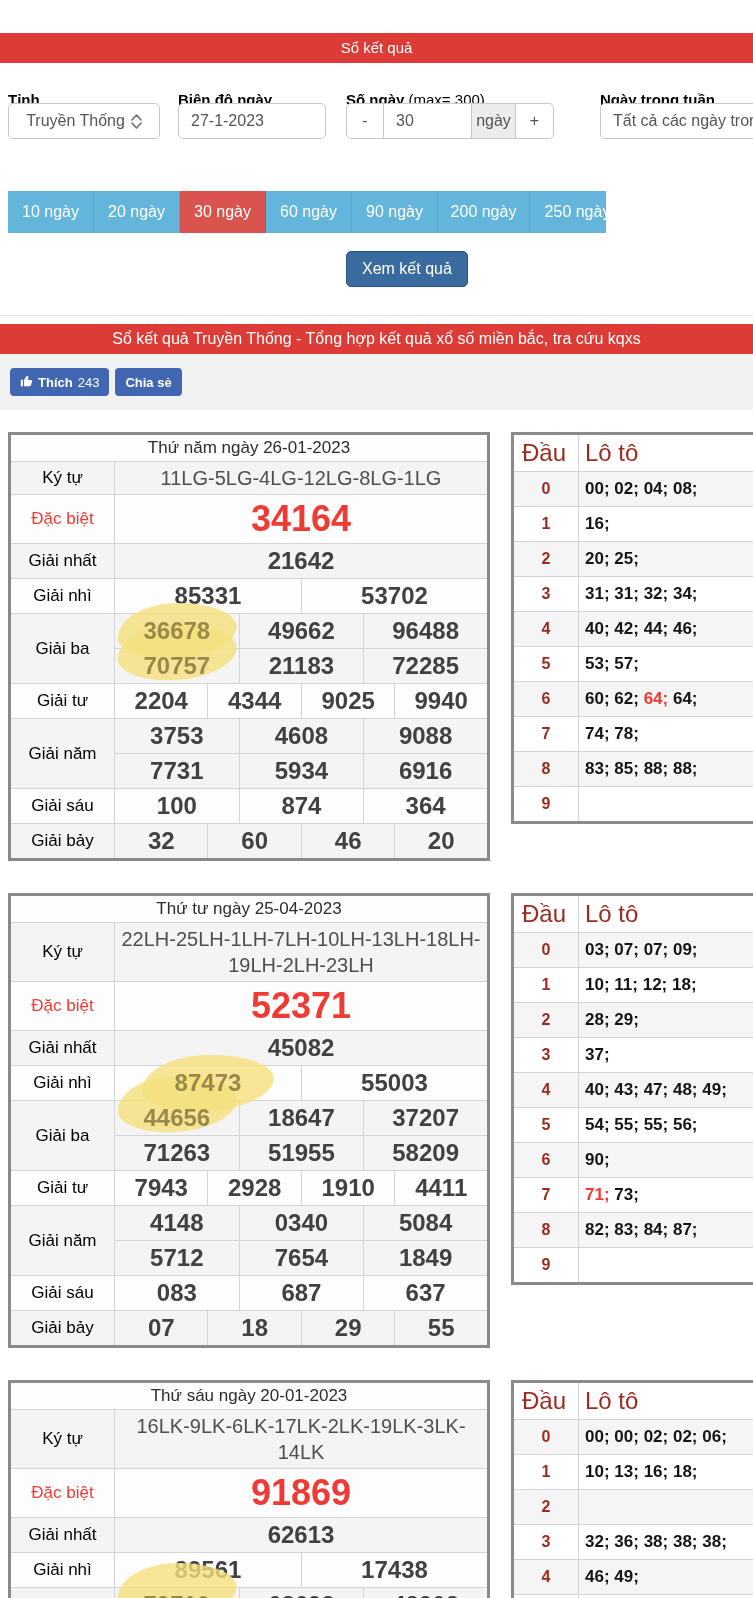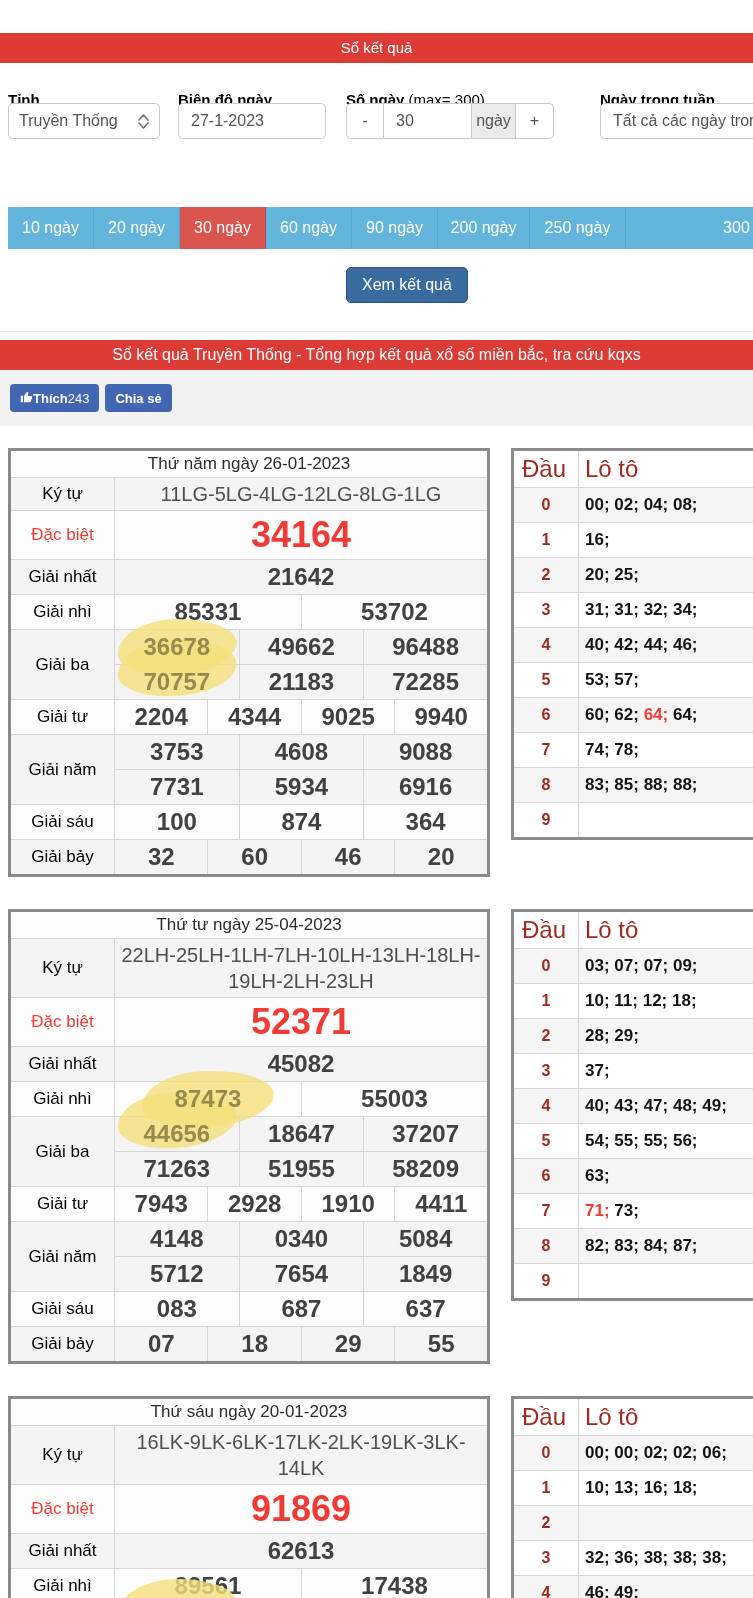--- a/index.html
+++ b/index.html
@@ -14,36 +14,36 @@
     background:#dc3b36;color:#fff;height:30px;line-height:30px;
     text-align:center;font-size:15px;
   }
   
   .filters{position:relative;height:112px}
   .f-label{position:absolute;top:28px;font-size:15px;font-weight:bold;color:#000000;white-space:nowrap}
   .f-label .max{font-weight:normal}
   .f-ctrl{position:absolute;top:40px;height:36px;box-sizing:border-box;
     border:1px solid #c8c8c8;border-radius:5px;background:#fff;color:#555;
     font-size:16px;font-family:inherit}
-  .select{left:8px;width:152px;display:flex;align-items:center;padding:0 10px;justify-content:space-between}
+  .select{left:8px;width:152px;display:flex;align-items:center;padding:0 10px;justify-content:center}
   .select .sel-txt{overflow:hidden;white-space:nowrap}
   .chev{display:flex;flex-direction:column;gap:1px;margin-left:6px}
   .chev svg{display:block}
   .inp{padding:17px 12px;outline:none}
   .date-inp{left:178px;width:148px}
   .grp{position:absolute;left:346px;top:40px;display:flex;height:36px}
   .grp > *{box-sizing:border-box;height:36px;border:1px solid #c8c8c8;font-size:16px;color:#555;background:#fff;font-family:inherit}
   .btn-step{width:38px;text-align:center;line-height:34px;cursor:pointer}
   .minus{border-radius:5px 0 0 5px}
   .num-inp{width:88px;border-left:none;padding:0 12px;outline:none}
   .addon{width:44px;background:#ececec;border-left:none;text-align:center;line-height:34px;color:#555}
   .plus{border-left:none;border-radius:0 5px 5px 0}
   .week-inp{left:600px;width:170px}
   
-  .tabs{margin:32px 0 0 8px;display:flex;width:745px;overflow:hidden;height:42px}
+  .tabs{margin:16px 0 0 8px;display:flex;width:598px;overflow:hidden;height:42px}
   .tab{
     background:#64b5dc;color:#fff;font-size:16px;line-height:42px;text-align:center;
     flex:0 0 auto;border-right:1px solid #54a7cf;cursor:pointer;box-sizing:border-box;
   }
   .tab.active{background:#d9534f;border-right-color:#c8443f}
   .w86{width:86px}.w92{width:92px}.w96{width:96px}.wide{width:260px;border-right:none}
   
   .submit{
     margin:18px 0 0 346px;display:inline-block;background:#3a6b9f;border:1px solid #2b5380;
     color:#fff;font-size:16px;padding:8px 15px;border-radius:5px;cursor:pointer;font-family:inherit
@@ -51,21 +51,22 @@
   .divider{height:1px;background:#e2e2e2;margin-top:28px}
   
   .banner{
     margin-top:8px;background:#dc3b36;color:#fff;height:30px;line-height:30px;
     text-align:center;font-size:16px;white-space:nowrap;overflow:hidden
   }
   .social{background:#f2f2f2;height:56px;display:flex;align-items:center;padding-left:10px;gap:6px}
   .fb-btn{
     background:#4267b2;color:#fff;border:none;border-radius:4px;height:28px;
     display:flex;align-items:center;padding:0 10px;font-size:13px;font-weight:bold;
-    font-family:inherit;cursor:pointer;}
+    font-family:inherit;cursor:pointer;gap:5px
+  }
   .fb-btn .cnt{font-weight:normal}
   
   #days{padding:22px 0 0 8px}
   .day-row{display:flex;align-items:flex-start;margin-bottom:32px}
   table{border-collapse:collapse}
   .res{width:482px;border:3px solid #8a8a8a;table-layout:fixed;margin-right:21px;flex:0 0 auto}
   .res td{border:1px solid #d4d4d4;text-align:center;vertical-align:middle;padding:3px 2px;overflow:visible}
   .res tr.stripe td{background:#f4f4f4}
   .res tr:not(.stripe) td{background:#fdfdfd}
   .res .t-title{font-size:17px;color:#2c2c2c;height:28px}
@@ -422,21 +423,21 @@
             <tr class="stripe">
               <td class="dau">4</td>
               <td class="lvals"><span>40;</span> <span>43;</span> <span>47;</span> <span>48;</span> <span>49;</span></td>
             </tr>
             <tr class="">
               <td class="dau">5</td>
               <td class="lvals"><span>54;</span> <span>55;</span> <span>55;</span> <span>56;</span></td>
             </tr>
             <tr class="stripe">
               <td class="dau">6</td>
-              <td class="lvals"><span>63;</span></td>
+              <td class="lvals"><span>90;</span></td>
             </tr>
             <tr class="">
               <td class="dau">7</td>
               <td class="lvals"><span class="red">71;</span> <span>73;</span></td>
             </tr>
             <tr class="stripe">
               <td class="dau">8</td>
               <td class="lvals"><span>82;</span> <span>83;</span> <span>84;</span> <span>87;</span></td>
             </tr>
             <tr class="">

